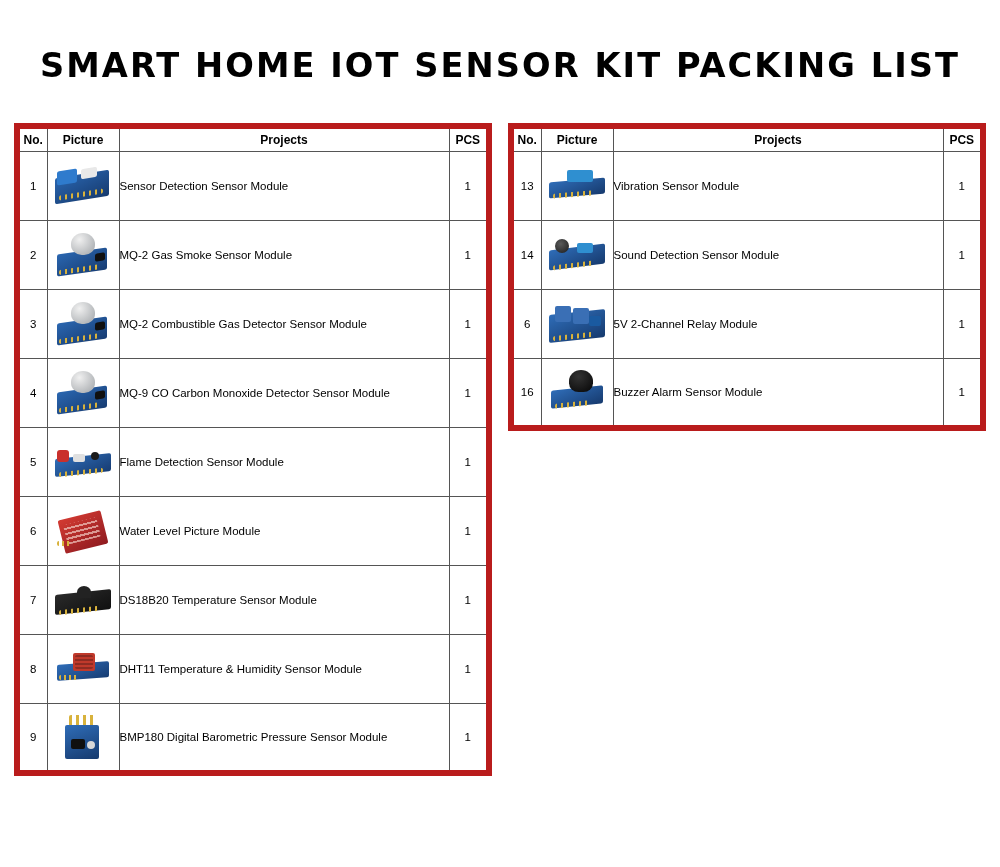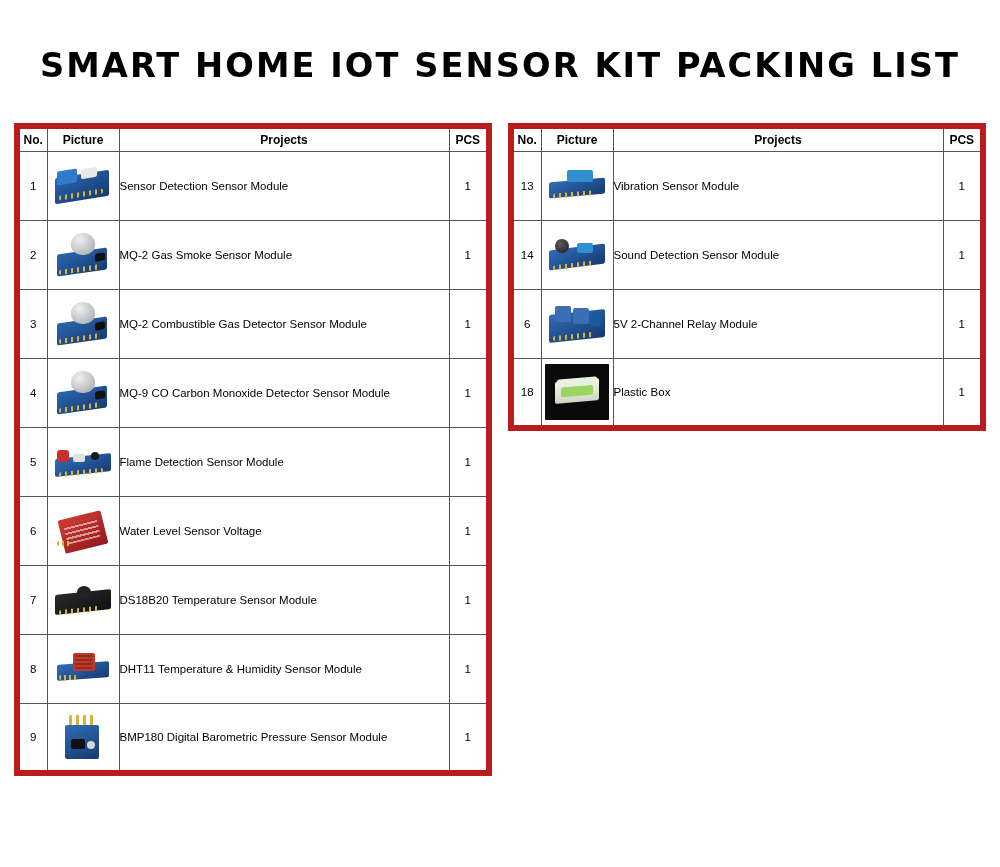--- a/index.html
+++ b/index.html
@@ -291,21 +291,21 @@
         </tr>
         <tr class="item-row">
           <td class="c-no">6</td>
           <td class="c-pic">
             <span class="thumb t6">
               <i class="pcb b1"></i>
                 <i class="pcb b2"></i>
                 <i class="pcb b3"></i>
             </span>
           </td>
-          <td class="c-proj">Water Level Sensor Voltage</td>
+          <td class="c-proj">Water Level Picture Module</td>
           <td class="c-pcs">1</td>
         </tr>
         <tr class="item-row">
           <td class="c-no">7</td>
           <td class="c-pic">
             <span class="thumb t7">
               <i class="pcb b1"></i>
                 <i class="pcb b2"></i>
                 <i class="pcb b3"></i>
             </span>
@@ -391,29 +391,28 @@
                 <i class="pcb b2"></i>
                 <i class="pcb b3"></i>
                 <i class="pcb b4"></i>
                 <i class="pcb b5"></i>
             </span>
           </td>
           <td class="c-proj">5V 2-Channel Relay Module</td>
           <td class="c-pcs">1</td>
         </tr>
         <tr class="item-row">
-          <td class="c-no">18</td>
-          <td class="c-pic">
-            <span class="thumb t18">
-              <i class="pcb bg"></i>
-                <i class="pcb bx"></i>
-                <i class="pcb gr"></i>
-                <i class="pcb lid"></i>
-            </span>
-          </td>
-          <td class="c-proj">Plastic Box</td>
+          <td class="c-no">16</td>
+          <td class="c-pic">
+            <span class="thumb t16">
+              <i class="pcb b1"></i>
+                <i class="pcb b2"></i>
+                <i class="pcb b3"></i>
+            </span>
+          </td>
+          <td class="c-proj">Buzzer Alarm Sensor Module</td>
           <td class="c-pcs">1</td>
         </tr>
       </tbody>
     </table>
 
   </div>
 </div>
 
 </body></html>

